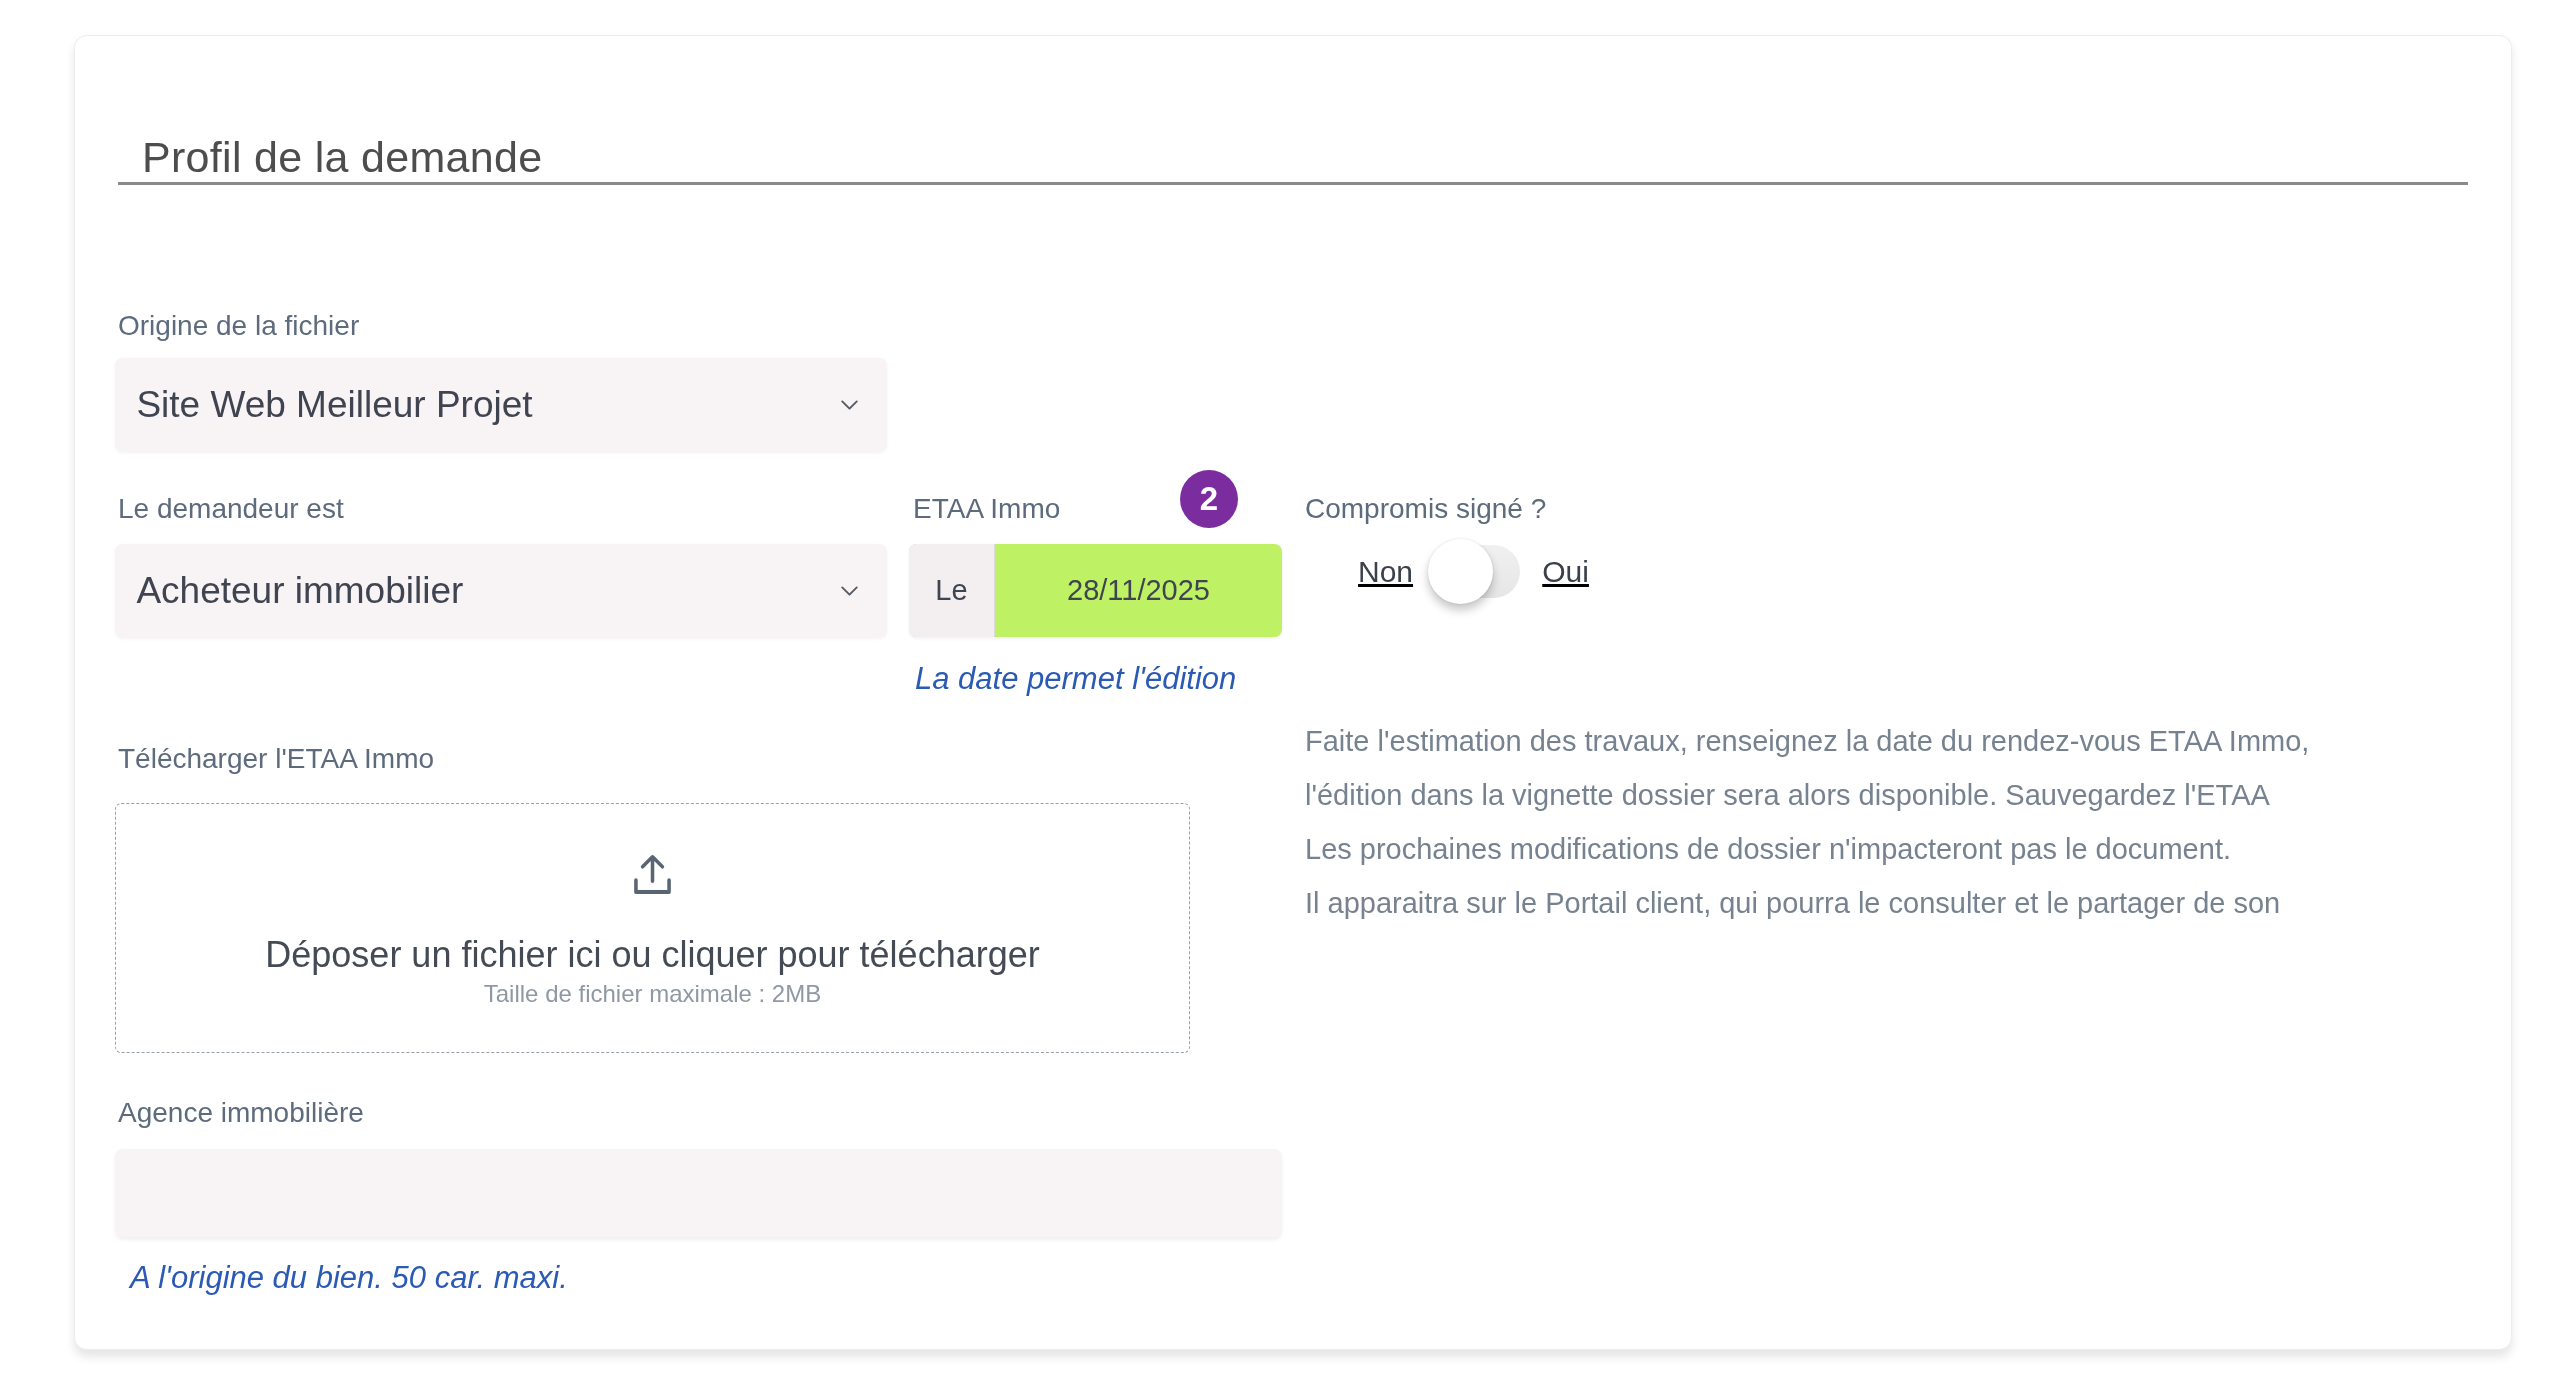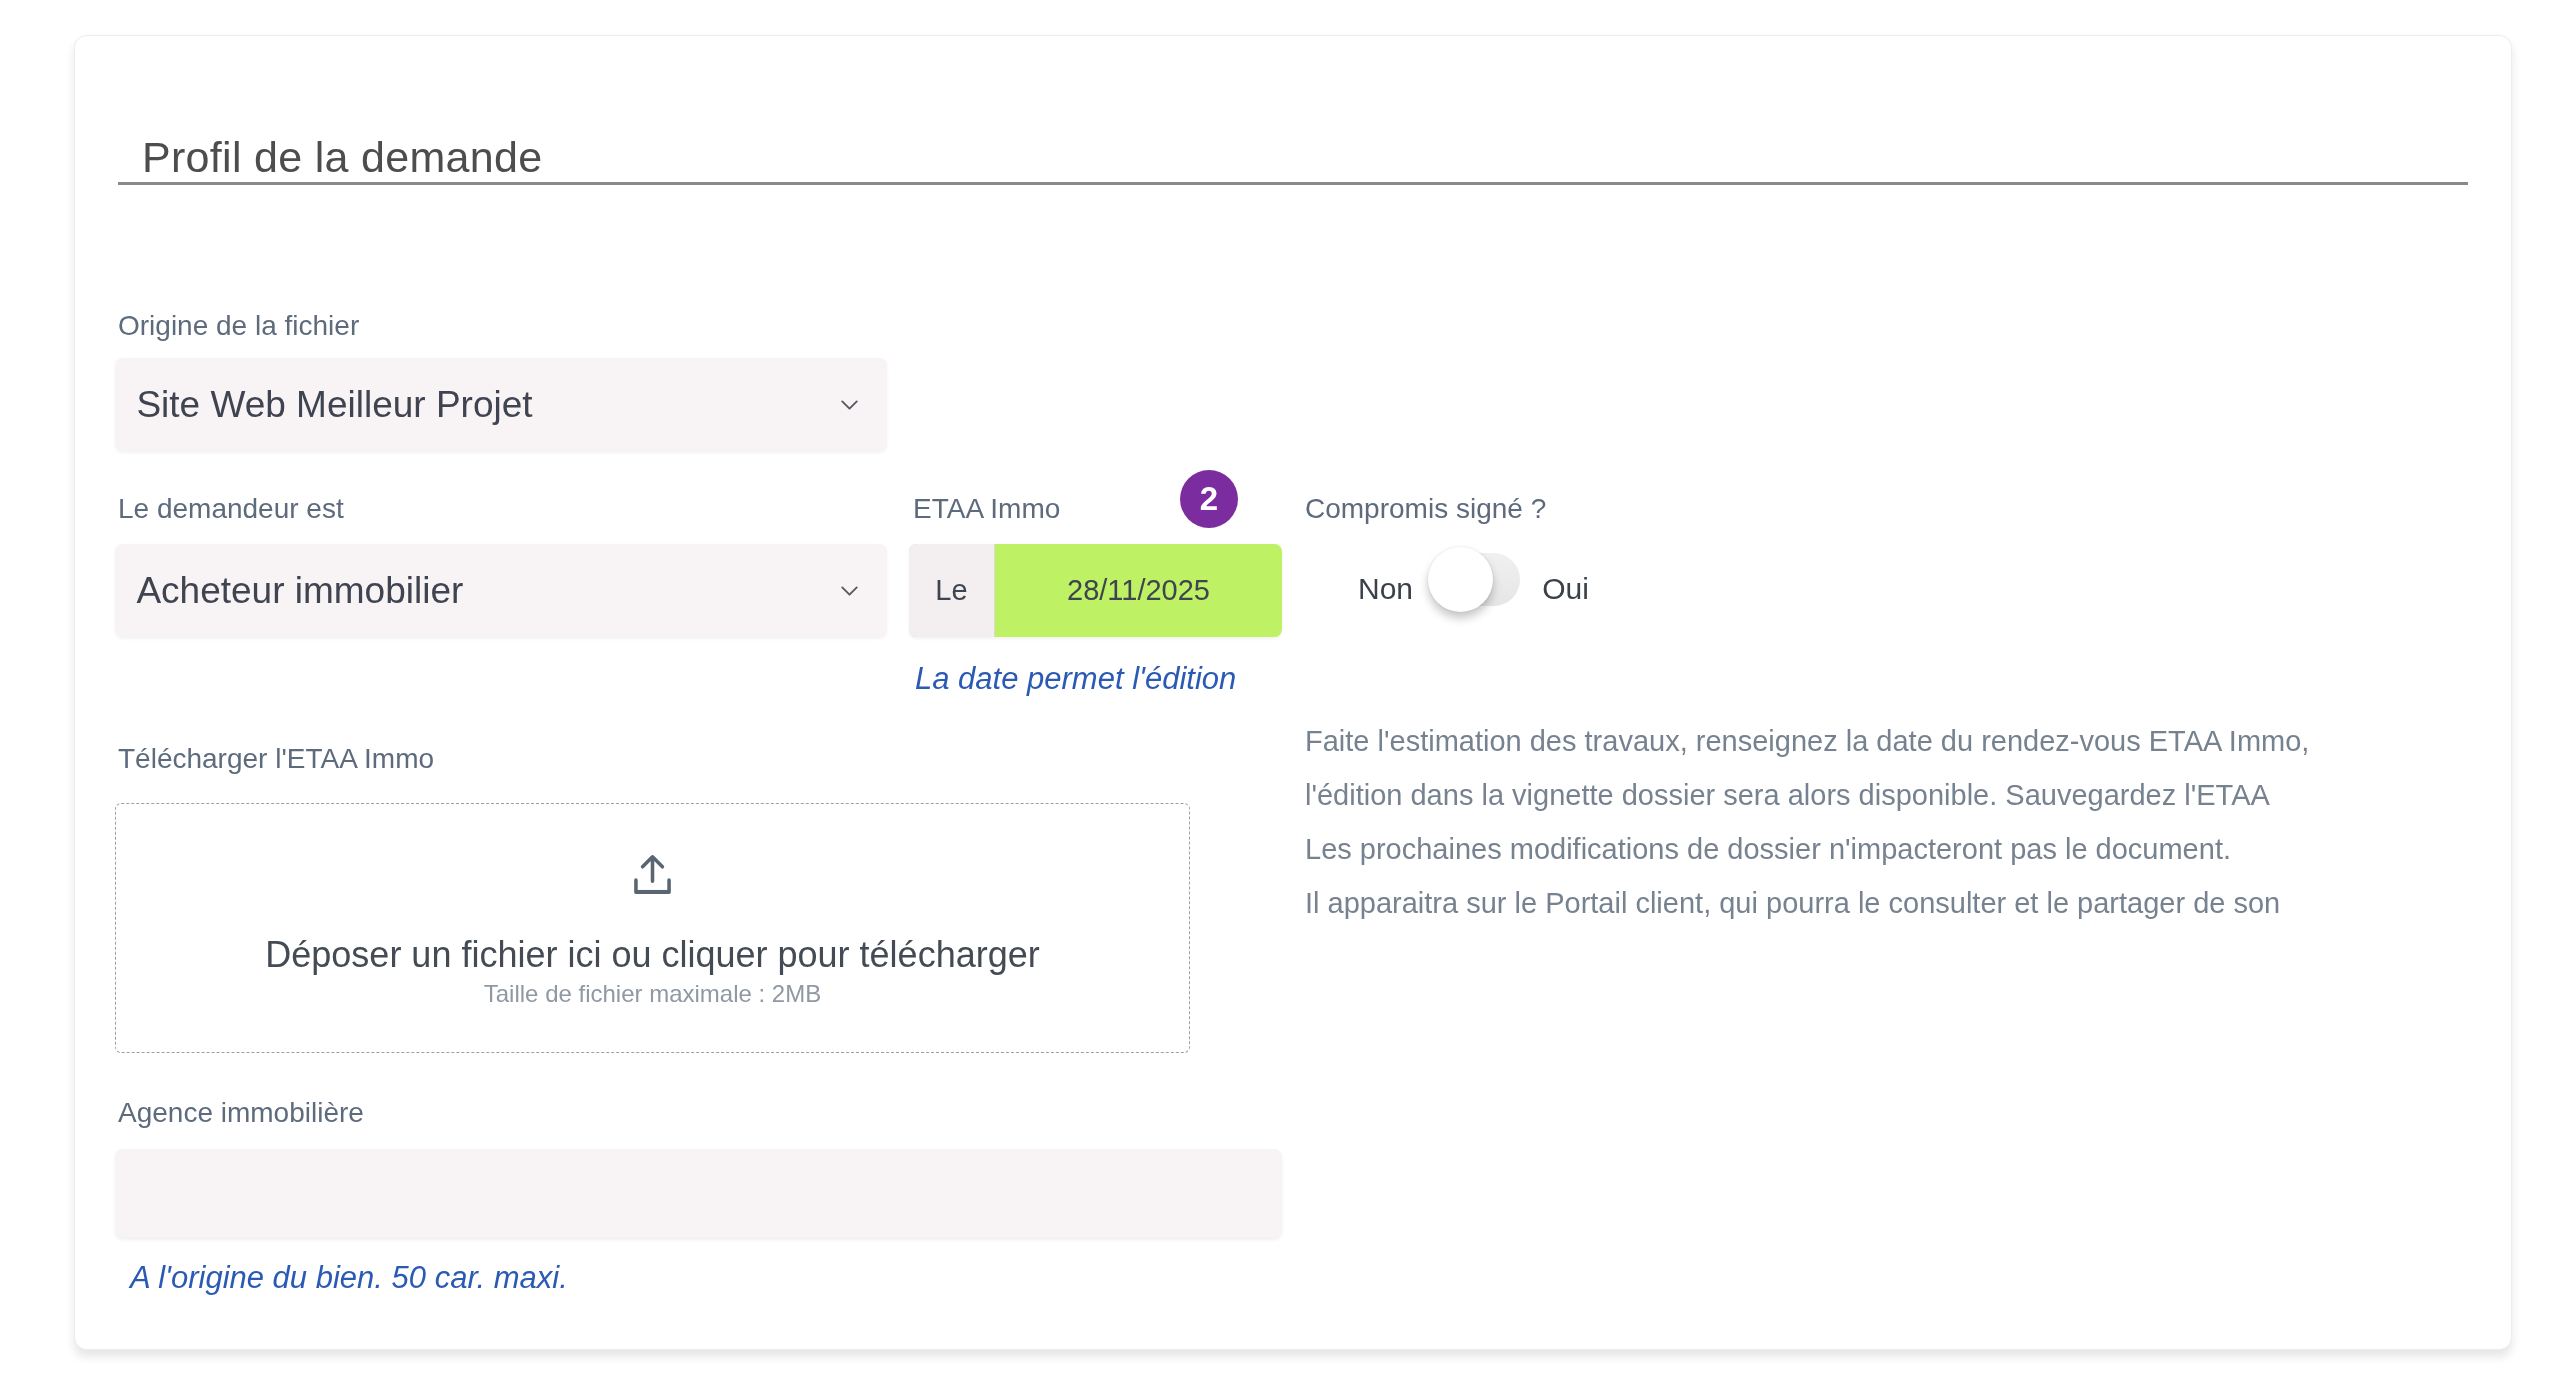--- a/index.html
+++ b/index.html
@@ -121,22 +121,23 @@
     font-style: italic;
     color: #2b5ab4;
     white-space: nowrap;
   }
   .toggle-row {
     position: absolute;
     left: 1283px;
     top: 501px;
     height: 69px;
     display: flex;
-    align-items: flex-end;
+    align-items: center;
     gap: 22.6px;
+    text-decoration: underline;
   }
   .toggle-label {
     font-size: 30px;
     color: #3a4149;
   }
   .toggle {
     position: relative;
     width: 84px;
     height: 53px;
     border-radius: 26.4px;

